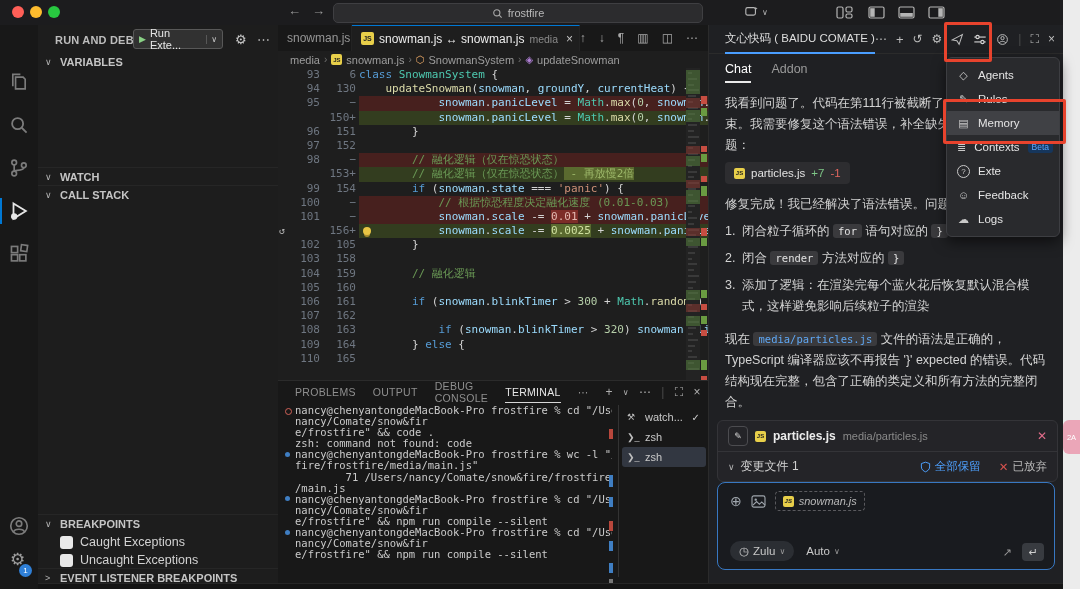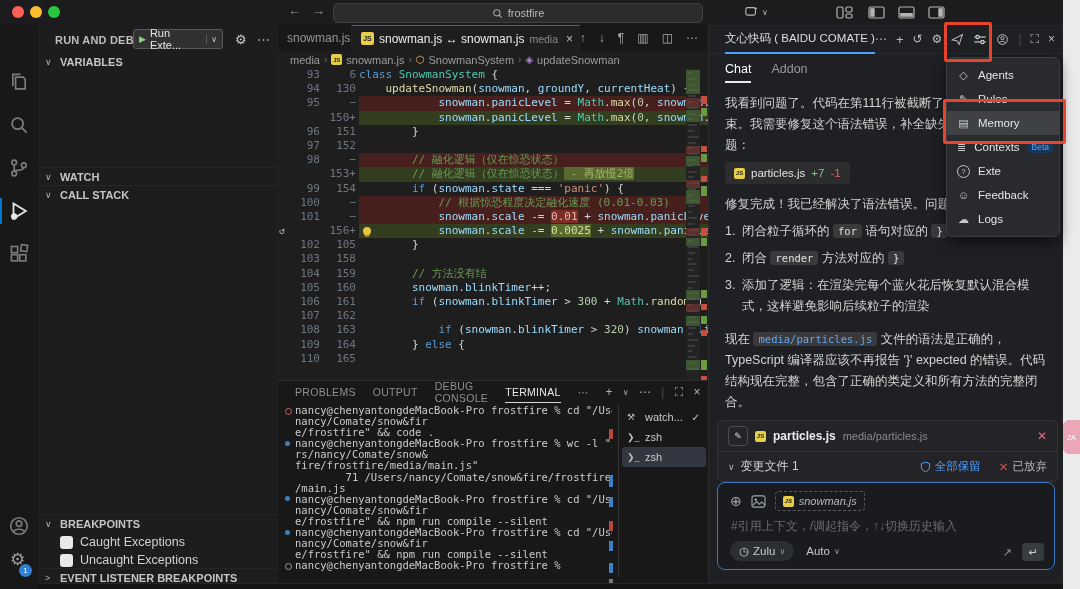--- a/index.html
+++ b/index.html
@@ -304,22 +304,22 @@
       <div class="crow"><span class="g1">96</span><span class="g2">151</span><span class="cbody ctx"><span class="tk-pun">        }</span></span></div>
       <div class="crow"><span class="g1">97</span><span class="g2">152</span><span class="cbody ctx"></span></div>
       <div class="crow"><span class="g1">98</span><span class="g2">−</span><span class="cbody del"><span class="tk-pun">        </span><span class="tk-cmt">// 融化逻辑（仅在惊恐状态）</span></span></div>
       <div class="crow"><span class="g1"></span><span class="g2">153+</span><span class="cbody add"><span class="tk-pun">        </span><span class="tk-cmt">// 融化逻辑（仅在惊恐状态）</span><span class="tk-cmta"> - 再放慢2倍</span></span></div>
       <div class="crow"><span class="g1">99</span><span class="g2">154</span><span class="cbody ctx"><span class="tk-pun">        </span><span class="tk-kw">if</span><span class="tk-pun"> (</span><span class="tk-var">snowman</span><span class="tk-pun">.</span><span class="tk-var">state</span><span class="tk-pun"> === </span><span class="tk-str">'panic'</span><span class="tk-pun">) {</span></span></div>
       <div class="crow"><span class="g1">100</span><span class="g2">−</span><span class="cbody del"><span class="tk-pun">            </span><span class="tk-cmt">// 根据惊恐程度决定融化速度 (0.01-0.03)</span></span></div>
       <div class="crow"><span class="g1">101</span><span class="g2">−</span><span class="cbody del"><span class="tk-pun">            </span><span class="tk-var">snowman</span><span class="tk-pun">.</span><span class="tk-var">scale</span><span class="tk-pun"> -= </span><span class="tk-numd">0.01</span><span class="tk-pun"> + </span><span class="tk-var">snowman</span><span class="tk-pun">.</span><span class="tk-var">panicLevel_</span></span></div>
       <div class="crow"><span class="rev">↺</span><span class="g1"></span><span class="g2">156+</span><span class="cbody add"><span class="bulb"></span><span class="tk-pun">            </span><span class="tk-var">snowman</span><span class="tk-pun">.</span><span class="tk-var">scale</span><span class="tk-pun"> -= </span><span class="tk-numa">0.0025</span><span class="tk-pun"> + </span><span class="tk-var">snowman</span><span class="tk-pun">.</span><span class="tk-var">panicLeve</span></span></div>
       <div class="crow"><span class="g1">102</span><span class="g2">105</span><span class="cbody ctx"><span class="tk-pun">        }</span></span></div>
       <div class="crow"><span class="g1">103</span><span class="g2">158</span><span class="cbody ctx"></span></div>
-      <div class="crow"><span class="g1">104</span><span class="g2">159</span><span class="cbody ctx"><span class="tk-pun">        </span><span class="tk-cmt">// 方法没有结</span></span></div>
-      <div class="crow"><span class="g1">105</span><span class="g2">160</span><span class="cbody ctx"><span class="tk-pun">        </span><span class="tk-var">snowman</span><span class="tk-pun">.</span><span class="tk-var">blinkTimer</span><span class="tk-pun">++;</span></span></div>
+      <div class="crow"><span class="g1">104</span><span class="g2">159</span><span class="cbody ctx"><span class="tk-pun">        </span><span class="tk-cmt">// 融化逻辑</span></span></div>
+      <div class="crow"><span class="g1">105</span><span class="g2">160</span></div>
       <div class="crow"><span class="g1">106</span><span class="g2">161</span><span class="cbody ctx"><span class="tk-pun">        </span><span class="tk-kw">if</span><span class="tk-pun"> (</span><span class="tk-var">snowman</span><span class="tk-pun">.</span><span class="tk-var">blinkTimer</span><span class="tk-pun"> &gt; </span><span class="tk-num">300</span><span class="tk-pun"> + </span><span class="tk-cls">Math</span><span class="tk-pun">.</span><span class="tk-fn">random</span><span class="tk-pun">() *</span></span></div>
       <div class="crow"><span class="g1">107</span><span class="g2">162</span></div>
       <div class="crow"><span class="g1">108</span><span class="g2">163</span><span class="cbody ctx"><span class="tk-pun">            </span><span class="tk-kw">if</span><span class="tk-pun"> (</span><span class="tk-var">snowman</span><span class="tk-pun">.</span><span class="tk-var">blinkTimer</span><span class="tk-pun"> &gt; </span><span class="tk-num">320</span><span class="tk-pun">) </span><span class="tk-var">snowman</span><span class="tk-pun">.</span><span class="tk-var">blink</span></span></div>
       <div class="crow"><span class="g1">109</span><span class="g2">164</span><span class="cbody ctx"><span class="tk-pun">        } </span><span class="tk-kw">else</span><span class="tk-pun"> {</span></span></div>
       <div class="crow"><span class="g1">110</span><span class="g2">165</span></div>
     </div>
   <div class="abs minimap">
       <i style="top:4px;left:2px;width:4px;height:2px;background:#3a3a3a"></i>
       <i style="top:9.8px;left:2px;width:9px;height:2px;background:#3a3a3a"></i>
       <i style="top:15.6px;left:2px;width:6px;height:2px;background:#3a3a3a"></i>
@@ -417,32 +417,31 @@
       <span>⋯</span>
       <span style="color:#4a4a4a">|</span>
       <span>⛶</span>
       <span>×</span>
     </div>
   </div>
   <div class="abs term">
       <div class="tline"><span class="tm tm-fail"></span><span>nancy@chenyantongdeMacBook-Pro frostfire % cd "/Users/</span></div>
       <div class="tline"><span class="tm "></span><span>nancy/Comate/snow&amp;fir</span></div>
       <div class="tline"><span class="tm "></span><span>e/frostfire" &amp;&amp; code .</span></div>
+      <div class="tline"><span class="tm "></span><span>zsh: command not found: code</span></div>
       <div class="tline"><span class="tm tm-ok"></span><span>nancy@chenyantongdeMacBook-Pro frostfire % wc -l "/Use</span></div>
-      <div class="tline"><span class="tm "></span><span>rs/nancy/Comate/snow&amp;</span></div>
       <div class="tline"><span class="tm "></span><span>fire/frostfire/media/main.js"</span></div>
       <div class="tline"><span class="tm "></span><span>        71 /Users/nancy/Comate/snow&amp;fire/frostfire/media</span></div>
       <div class="tline"><span class="tm "></span><span>/main.js</span></div>
       <div class="tline"><span class="tm tm-ok"></span><span>nancy@chenyantongdeMacBook-Pro frostfire % cd "/Users/</span></div>
       <div class="tline"><span class="tm "></span><span>nancy/Comate/snow&amp;fir</span></div>
       <div class="tline"><span class="tm "></span><span>e/frostfire" &amp;&amp; npm run compile --silent</span></div>
       <div class="tline"><span class="tm tm-ok"></span><span>nancy@chenyantongdeMacBook-Pro frostfire % cd "/Users/</span></div>
       <div class="tline"><span class="tm "></span><span>nancy/Comate/snow&amp;fir</span></div>
       <div class="tline"><span class="tm "></span><span>e/frostfire" &amp;&amp; npm run compile --silent</span></div>
-      <div class="tline"><span class="tm tm-open"></span><span>nancy@chenyantongdeMacBook-Pro frostfire %</span></div>
     </div>
   <div class="abs term-ruler">
       <i style="top:24px;height:10px;background:#b8473c"></i>
       <i style="top:70px;height:12px;background:#3f7ec2"></i>
       <i style="top:92px;height:10px;background:#3f7ec2"></i>
       <i style="top:116px;height:10px;background:#b8473c"></i>
       <i style="top:136px;height:10px;background:#3f7ec2"></i>
       <i style="top:158px;height:10px;background:#3f7ec2"></i>
       <i style="top:174px;height:8px;background:#777777"></i>
     </div>
@@ -566,21 +565,20 @@
       <svg width="15" height="13" viewBox="0 0 16 14">
           <rect x="1" y="1" width="14" height="12" rx="2" fill="none" stroke="#9fa6ad" stroke-width="1.2"></rect>
           <circle cx="5" cy="5" r="1.3" fill="#9fa6ad"></circle>
           <path d="M2 11l4-4 3 3 2.5-2.5L15 11" fill="none" stroke="#9fa6ad" stroke-width="1.2"></path>
         </svg>
       <span class="in-chip">
         <span class="jsb sm">JS</span>
         <span>snowman.js</span>
       </span>
     </div>
-    <div class="in-ph">#引用上下文，/调起指令，↑↓切换历史输入</div>
     <div class="in-r3">
       <span class="pill">
         <span>◷</span>
         <span>Zulu</span>
         <span class="mini">∨</span>
       </span>
       <span style="font-size:11.5px;color:#c9c9c9;display:flex;align-items:center;gap:4px">
         <span>Auto</span>
         <span class="mini">∨</span>
       </span>

